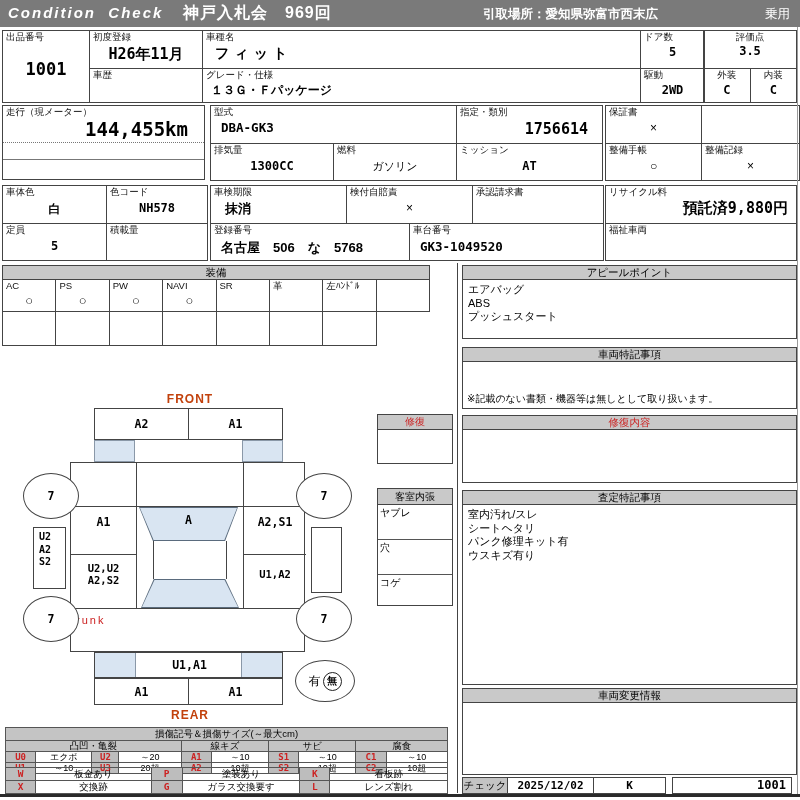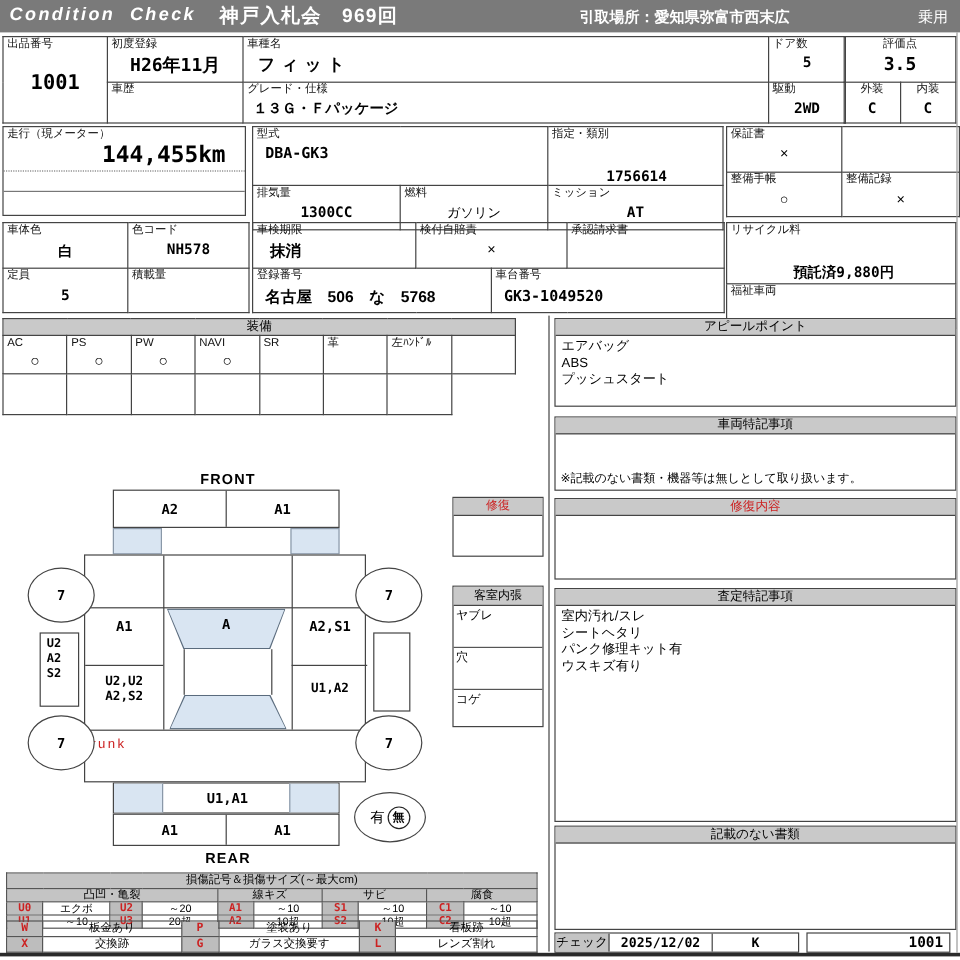--- a/index.html
+++ b/index.html
@@ -15,44 +15,44 @@
   table.grid{border-collapse:collapse;position:absolute;table-layout:fixed;}
   table.grid td{border:1px solid #444;vertical-align:top;padding:0;overflow:hidden;}
   .lbl{font-size:9.5px;padding:1px 0 0 3px;color:#111;white-space:nowrap;line-height:1.15;}
   .lblc{font-size:9.5px;color:#111;text-align:center;line-height:1.15;padding-top:1px;}
   .mono{font-family:"DejaVu Sans Mono","Liberation Mono",monospace;font-weight:bold;}
   .v-lot{font-size:17px;text-align:center;margin-top:16px;}
   .v-reg{font-size:15px;text-align:center;margin-top:2px;}
   .v-model{font-size:14px;font-weight:bold;letter-spacing:5px;padding-left:12px;margin-top:2px;}
   .v-grade{font-size:12px;font-weight:bold;padding-left:8px;margin-top:1px;}
   .v-sm{font-size:12px;text-align:center;margin-top:2px;}
-  .v-score{font-size:15px;text-align:center;margin-top:1px;}
+  .v-score{font-size:12px;text-align:center;margin-top:1px;}
   .v-mileage{font-size:19px;text-align:right;padding-right:16px;}
   .v-cell{font-size:12px;text-align:center;margin-top:3px;}
-  .flexv{display:flex;justify-content:center;font-size:12px;font-weight:bold;margin-top:20px;}
+  .flexv{display:flex;justify-content:flex-end;font-size:15px;font-weight:bold;}
   
   .mbox{border:1px solid #444;background:#fff;}
   .msec1{height:36px;border-bottom:1px dotted #777;}
   .msec2{height:16px;border-bottom:1px solid #777;}
   
   .ghdr{background:#c9c9c9;text-align:center;font-size:10.5px;height:13px;line-height:13px;}
   .eq-val{font-size:13px;text-align:center;margin-top:1px;}
   td.hollow{border-right:none !important;border-bottom:none !important;}
   
   .panel{border:1px solid #444;background:#fff;}
   .phdr{background:#c9c9c9;border-bottom:1px solid #444;text-align:center;font-size:10.5px;height:13px;line-height:13px;}
   .phdr.red{color:#cc2222;}
   .pitems{padding:3px 5px;font-size:11px;line-height:13.5px;}
   .pnote{position:absolute;left:4px;bottom:2px;font-size:10px;white-space:nowrap;}
   
   .minirow{border-bottom:1px solid #555;}
   .minirow:last-child{border-bottom:none;}
   .minilbl{font-size:10px;padding:1px 2px;}
   
-  .dlabel{color:#000000;font-weight:bold;font-size:12px;letter-spacing:1px;text-align:center;}
+  .dlabel{color:#c2410c;font-weight:bold;font-size:12px;letter-spacing:1px;text-align:center;}
   .dcode{font-family:"DejaVu Sans Mono","Liberation Mono",monospace;font-weight:bold;font-size:11.5px;text-align:center;}
   .bumper{border:1px solid #444;display:flex;background:#fff;}
   .bumper .bcell{flex:1;display:flex;align-items:center;justify-content:center;}
   .bumper .bcell:first-child{border-right:1px solid #444;}
   .bluesq{background:#d9e5f2;border:1px solid #8a98a8;}
   .bodybox{border:1px solid #444;background:#fff;}
   .line{background:#444;}
   .wheel{border:1px solid #444;border-radius:50%;background:#fff;display:flex;align-items:center;justify-content:center;z-index:2;}
   .sidebox{border:1px solid #444;background:#fff;z-index:3;font-family:"DejaVu Sans Mono","Liberation Mono",monospace;font-weight:bold;font-size:10px;line-height:12.5px;padding:3px 0 0 5px;}
   .trap{position:absolute;}
@@ -363,21 +363,21 @@
     <div class="phdr">査定特記事項</div>
     <div class="pitems">
       <div>室内汚れ/スレ</div>
       <div>シートヘタリ</div>
       <div>パンク修理キット有</div>
       <div>ウスキズ有り</div>
     </div>
   </div>
 
   <div class="abs panel" style="left:462px;top:688px;width:335px;height:87px;">
-    <div class="phdr">記載のない書類</div>
+    <div class="phdr">車両変更情報</div>
     <div class="pitems"></div>
   </div>
 
   <div class="abs checkrow" style="left:462px;top:777px;width:204px;height:17px;">
     <div class="c1">チェック</div>
     <div class="c2 mono">2025/12/02</div>
     <div class="c3 mono">K</div>
   </div>
   <div class="abs lotbox mono" style="left:672px;top:777px;width:120px;height:17px;">1001</div>
 

